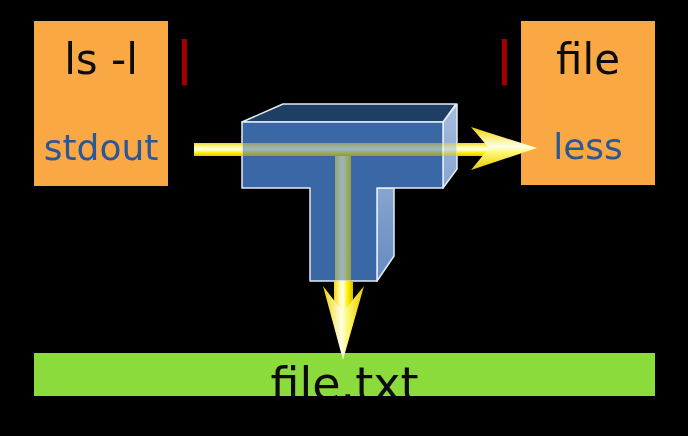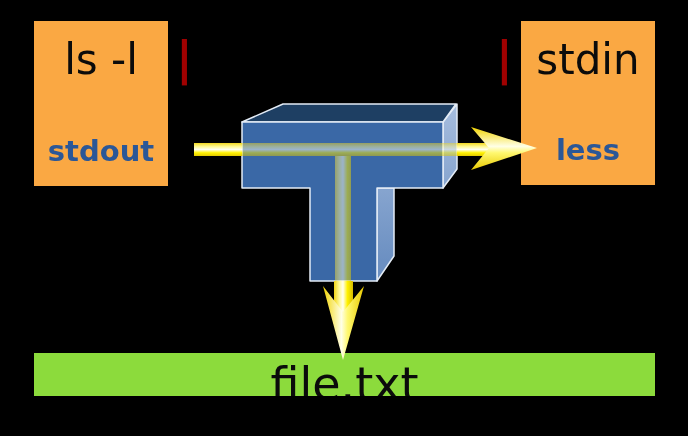--- a/index.html
+++ b/index.html
@@ -10,21 +10,21 @@
   }
   .cmdbox { position:absolute; background:var(--box-orange,#FAA843); z-index:1; }
   .cmdbox.producer { left:34px; top:21px; width:134px; height:165px; }
   .cmdbox.consumer { left:521px; top:21px; width:134px; height:164px; }
   .cmd {
     position:absolute; left:0; right:0; top:18px; text-align:center;
     font-size:42px; line-height:1; color:#0b0b0b; white-space:pre;
   }
   .stream {
     position:absolute; left:0; right:0; bottom:20px; text-align:center;
-    font-size:29px; line-height:1; font-weight:bold;
+    font-size:36px; line-height:1; font-weight:normal;
     color:var(--stream-blue,#2B5797);
   }
   .pipe {
     position:absolute; top:35px; font-size:46px; line-height:1;
     font-weight:bold; color:var(--pipe-red-dark,#A00000); z-index:1;
   }
   .pipe.left  { left:176px; }
   .pipe.right { left:496px; }
   .tee-label {
     position:absolute; left:227px; top:41px; font-size:42px; line-height:1;
@@ -45,21 +45,21 @@
 
   <div class="cmdbox producer">
     <div class="cmd">ls -l</div>
     <div class="stream">stdout</div>
   </div>
 
   <div class="pipe left">|</div>
   <div class="pipe right">|</div>
 
   <div class="cmdbox consumer">
-    <div class="cmd">stdin</div>
+    <div class="cmd">file</div>
     <div class="stream">less</div>
   </div>
 
   <div class="filebox">
     <span class="filelabel">file.txt</span>
   </div>
 
   <svg class="overlay" width="688" height="436" viewBox="0 0 688 436">
     <defs>
       <linearGradient id="gh" x1="0" y1="142" x2="0" y2="157" gradientUnits="userSpaceOnUse">

